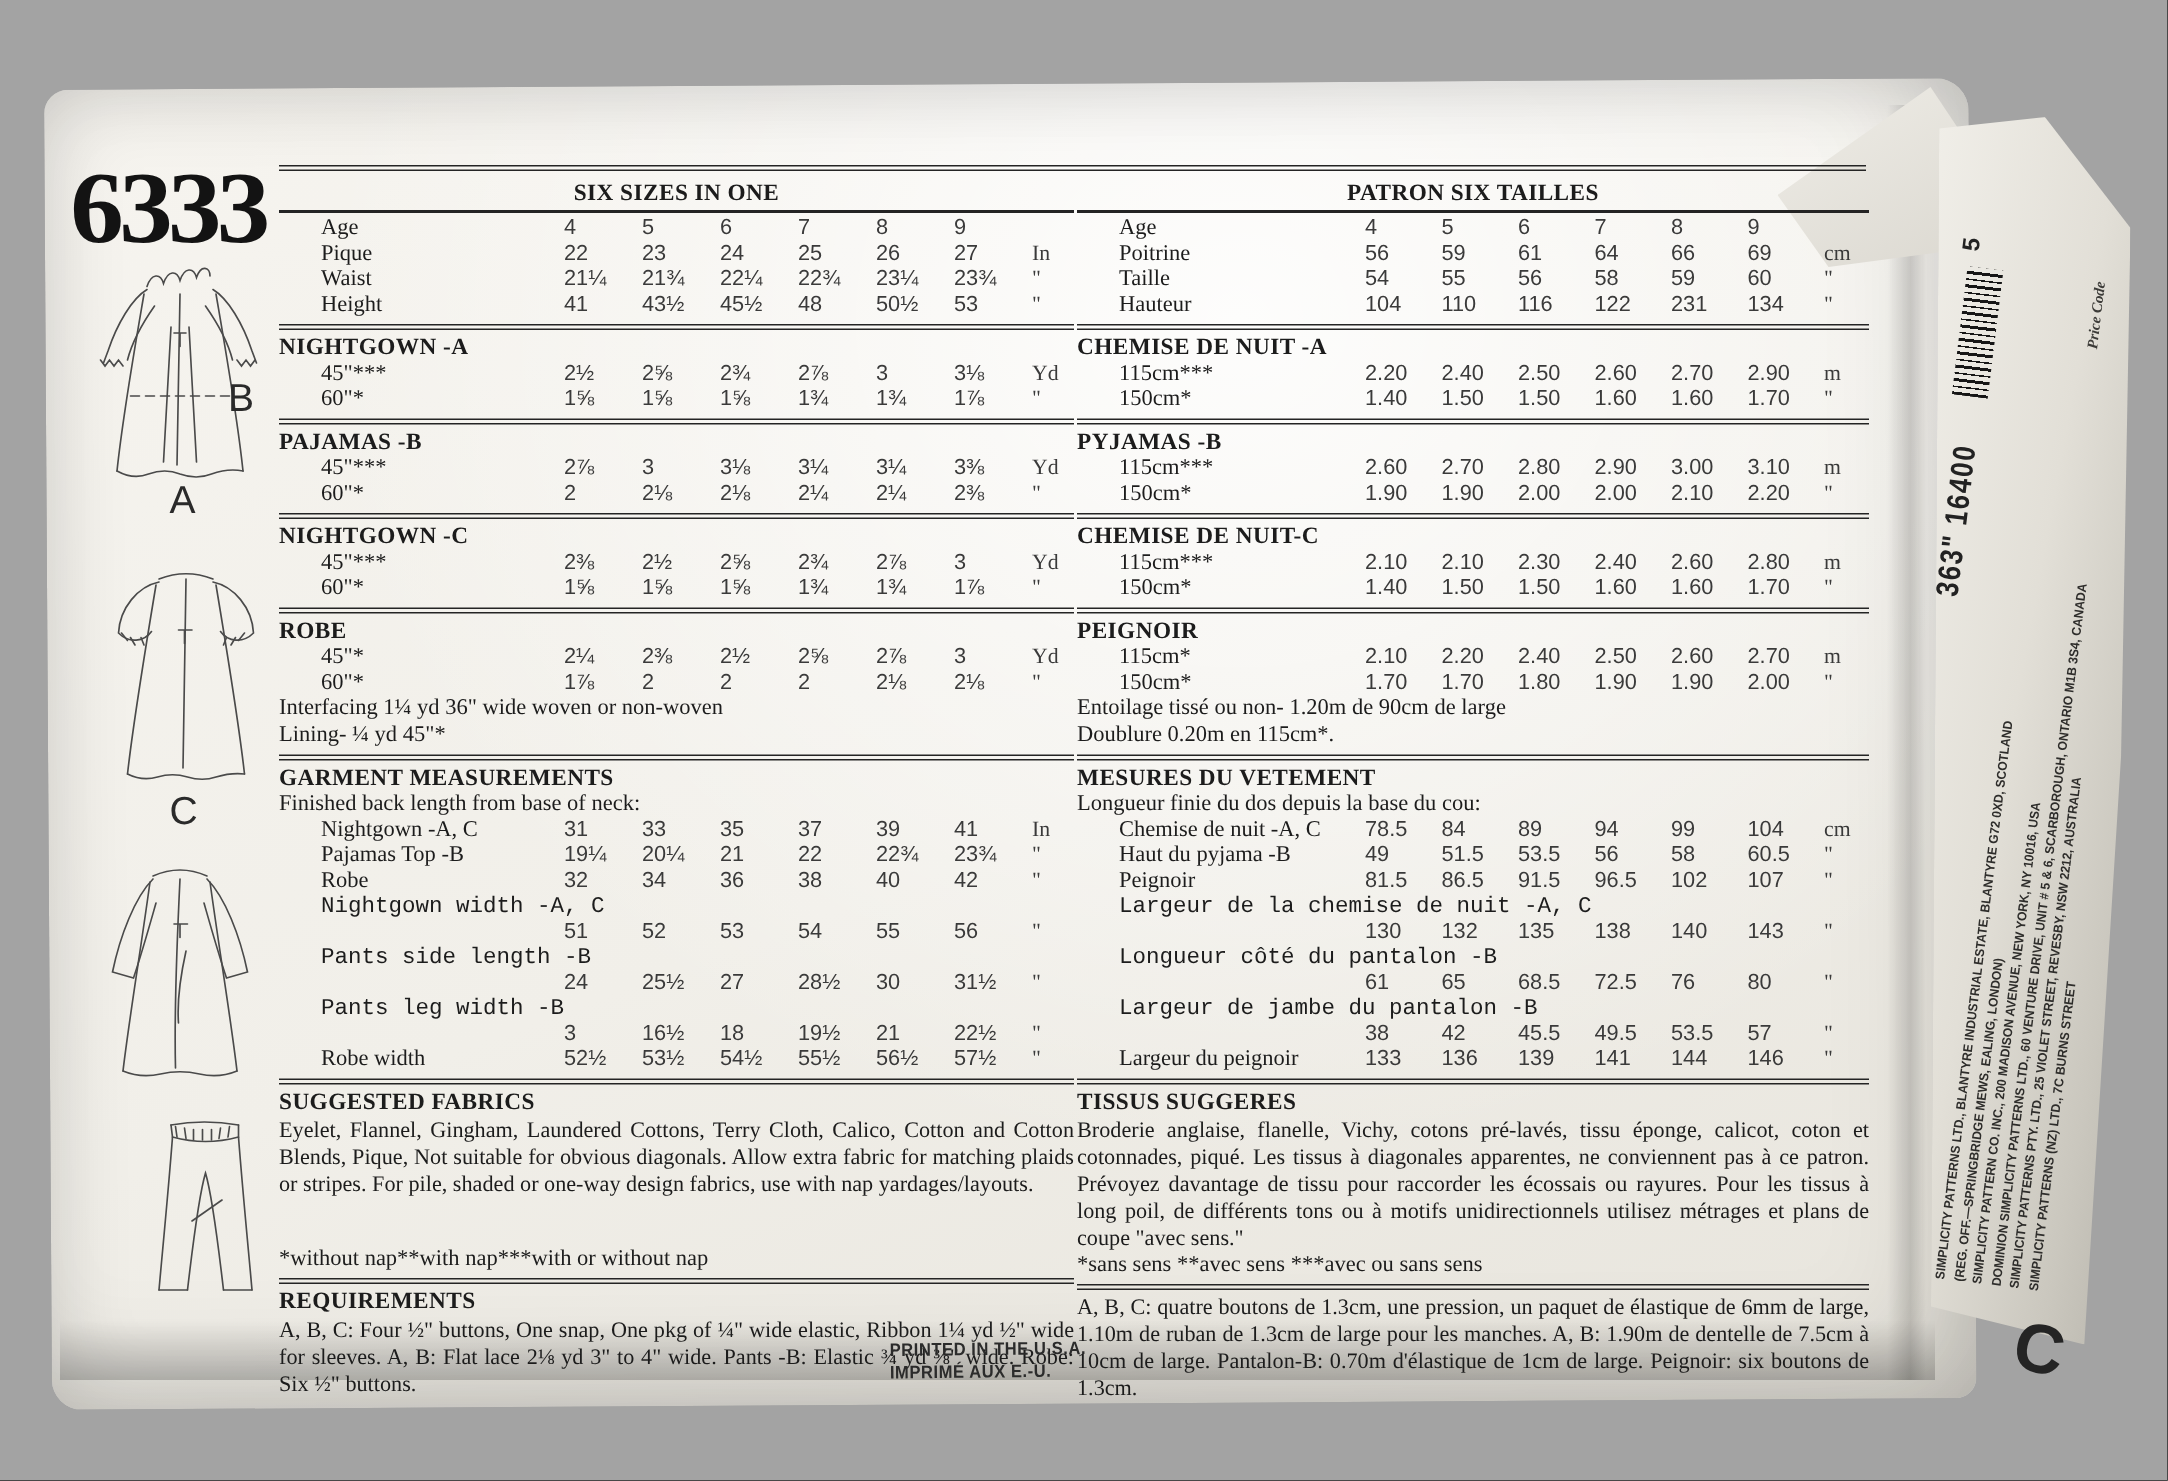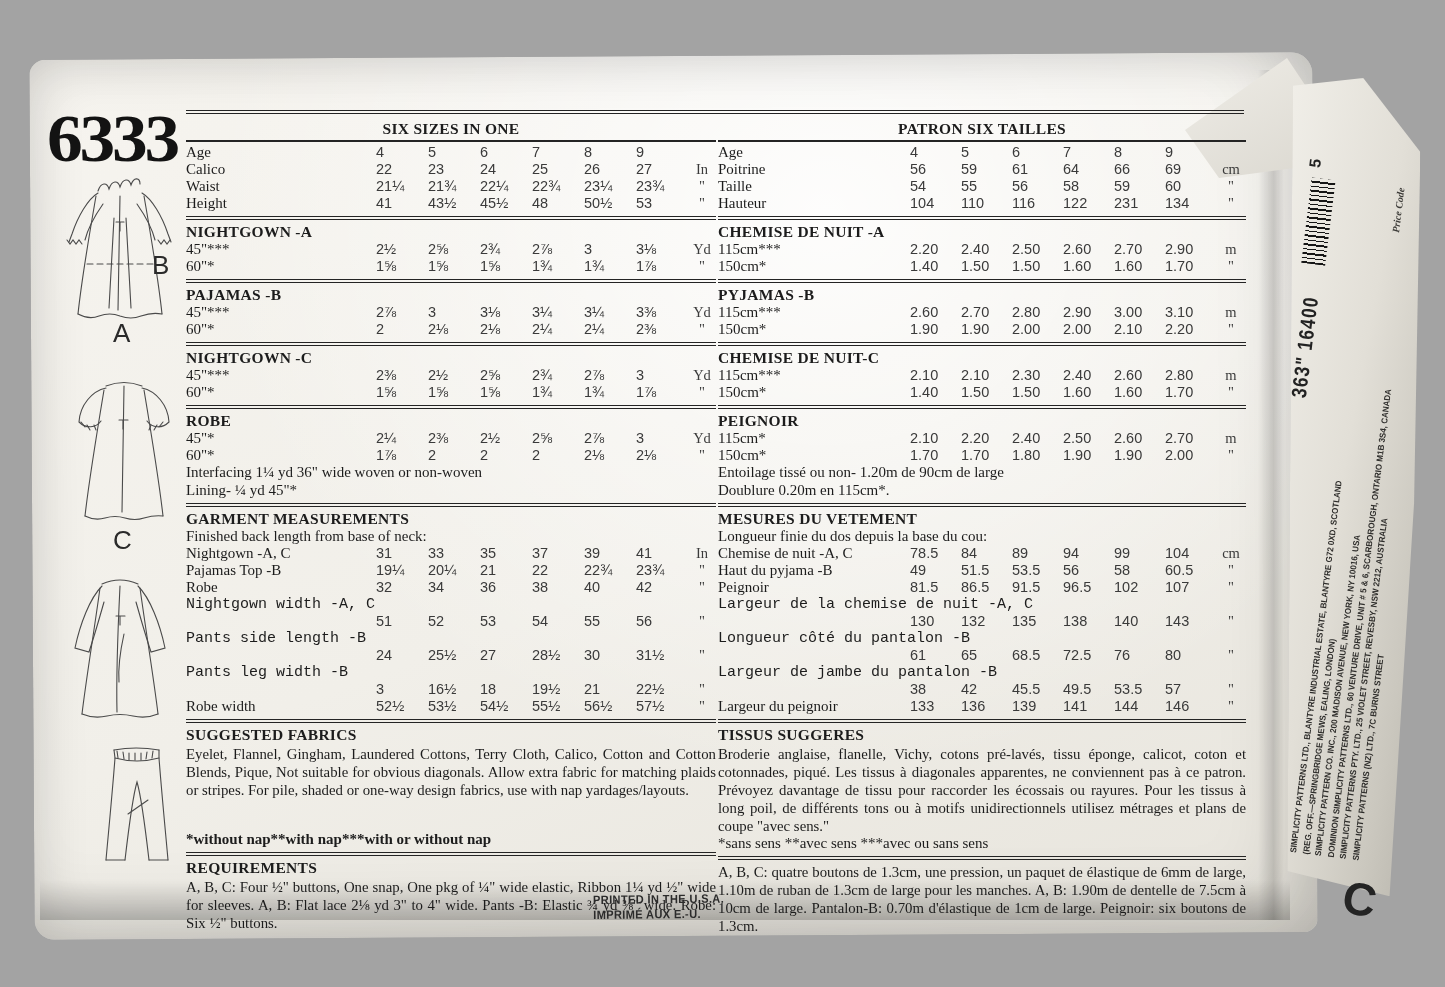--- a/index.html
+++ b/index.html
@@ -38,28 +38,28 @@
   .col.en{left:186px;width:530px;}
   .col.fr{left:718px;width:528px;}
   .section{border-top:4px double #242424;padding:2px 0 4px;}
   .section.first{border-top:none;padding-top:3px;}
   .heading{font:bold 15.5px/19px "Liberation Serif",serif;letter-spacing:.3px;}
   .heading.underline{border-bottom:2px solid #242424;padding-bottom:2px;margin-bottom:2px;text-align:center;}
   .subline{font:15px/17px "Liberation Serif",serif;}
   .trow{display:grid;line-height:17px;}
   .en .trow{grid-template-columns:190px repeat(6,52px) 28px;}
   .fr .trow{grid-template-columns:192px repeat(6,51px) 30px;}
-  .tlabel{font:15px/17px "Liberation Serif",serif;white-space:nowrap;}
+  .tlabel{font:15px/17px "Liberation Serif",serif;white-space:nowrap;margin-left:28px;}
   .tlabel.spanall{grid-column:1 / -1;font-family:Liberation Mono, monospace;}
   .tval{font:14.5px/17px "Liberation Sans",sans-serif;color:#3a3a3a;}
-  .tunit{font:14.5px/17px "Liberation Serif",serif;color:#3a3a3a;text-align:center;}
+  .tunit{font:14.5px/17px "Liberation Serif",serif;color:#3a3a3a;}
   .noteline{font:15px/17.5px "Liberation Serif",serif;}
   .para{font:14.8px/18px "Liberation Serif",serif;text-align:justify;margin-top:1px;}
   .footnote{font:15px/17px "Liberation Serif",serif;}
-  .footnote.gapped{margin-top:32px;font-weight:bold;}
+  .footnote.gapped{margin-top:32px;}
   
   .printed{position:absolute;left:593px;top:893px;font:bold 12px/15px "Liberation Sans",sans-serif;
            letter-spacing:.4px;color:#2b2b2b;transform:rotate(-.6deg) scaleX(.92);transform-origin:0 0;}
   
   .flap-text{position:absolute;left:1287px;top:852px;width:545px;transform:rotate(-83deg);
              transform-origin:0 0;}
   .addr{font:bold 8.6px/12.5px "Liberation Sans",sans-serif;color:#2e2d2b;white-space:nowrap;
         transform:scaleX(.94);transform-origin:0 0;}
   .barcode-wrap{position:absolute;left:1278px;top:395px;width:240px;transform:rotate(-83deg);
                 transform-origin:0 0;display:flex;align-items:flex-end;gap:10px;}
@@ -158,21 +158,21 @@
           <div class="tlabel">Age</div>
           <div class="tval">4</div>
           <div class="tval">5</div>
           <div class="tval">6</div>
           <div class="tval">7</div>
           <div class="tval">8</div>
           <div class="tval">9</div>
           <div class="tunit"></div>
         </div>
         <div class="trow">
-          <div class="tlabel">Calico</div>
+          <div class="tlabel">Pique</div>
           <div class="tval">22</div>
           <div class="tval">23</div>
           <div class="tval">24</div>
           <div class="tval">25</div>
           <div class="tval">26</div>
           <div class="tval">27</div>
           <div class="tunit">In</div>
         </div>
         <div class="trow">
           <div class="tlabel">Waist</div>

